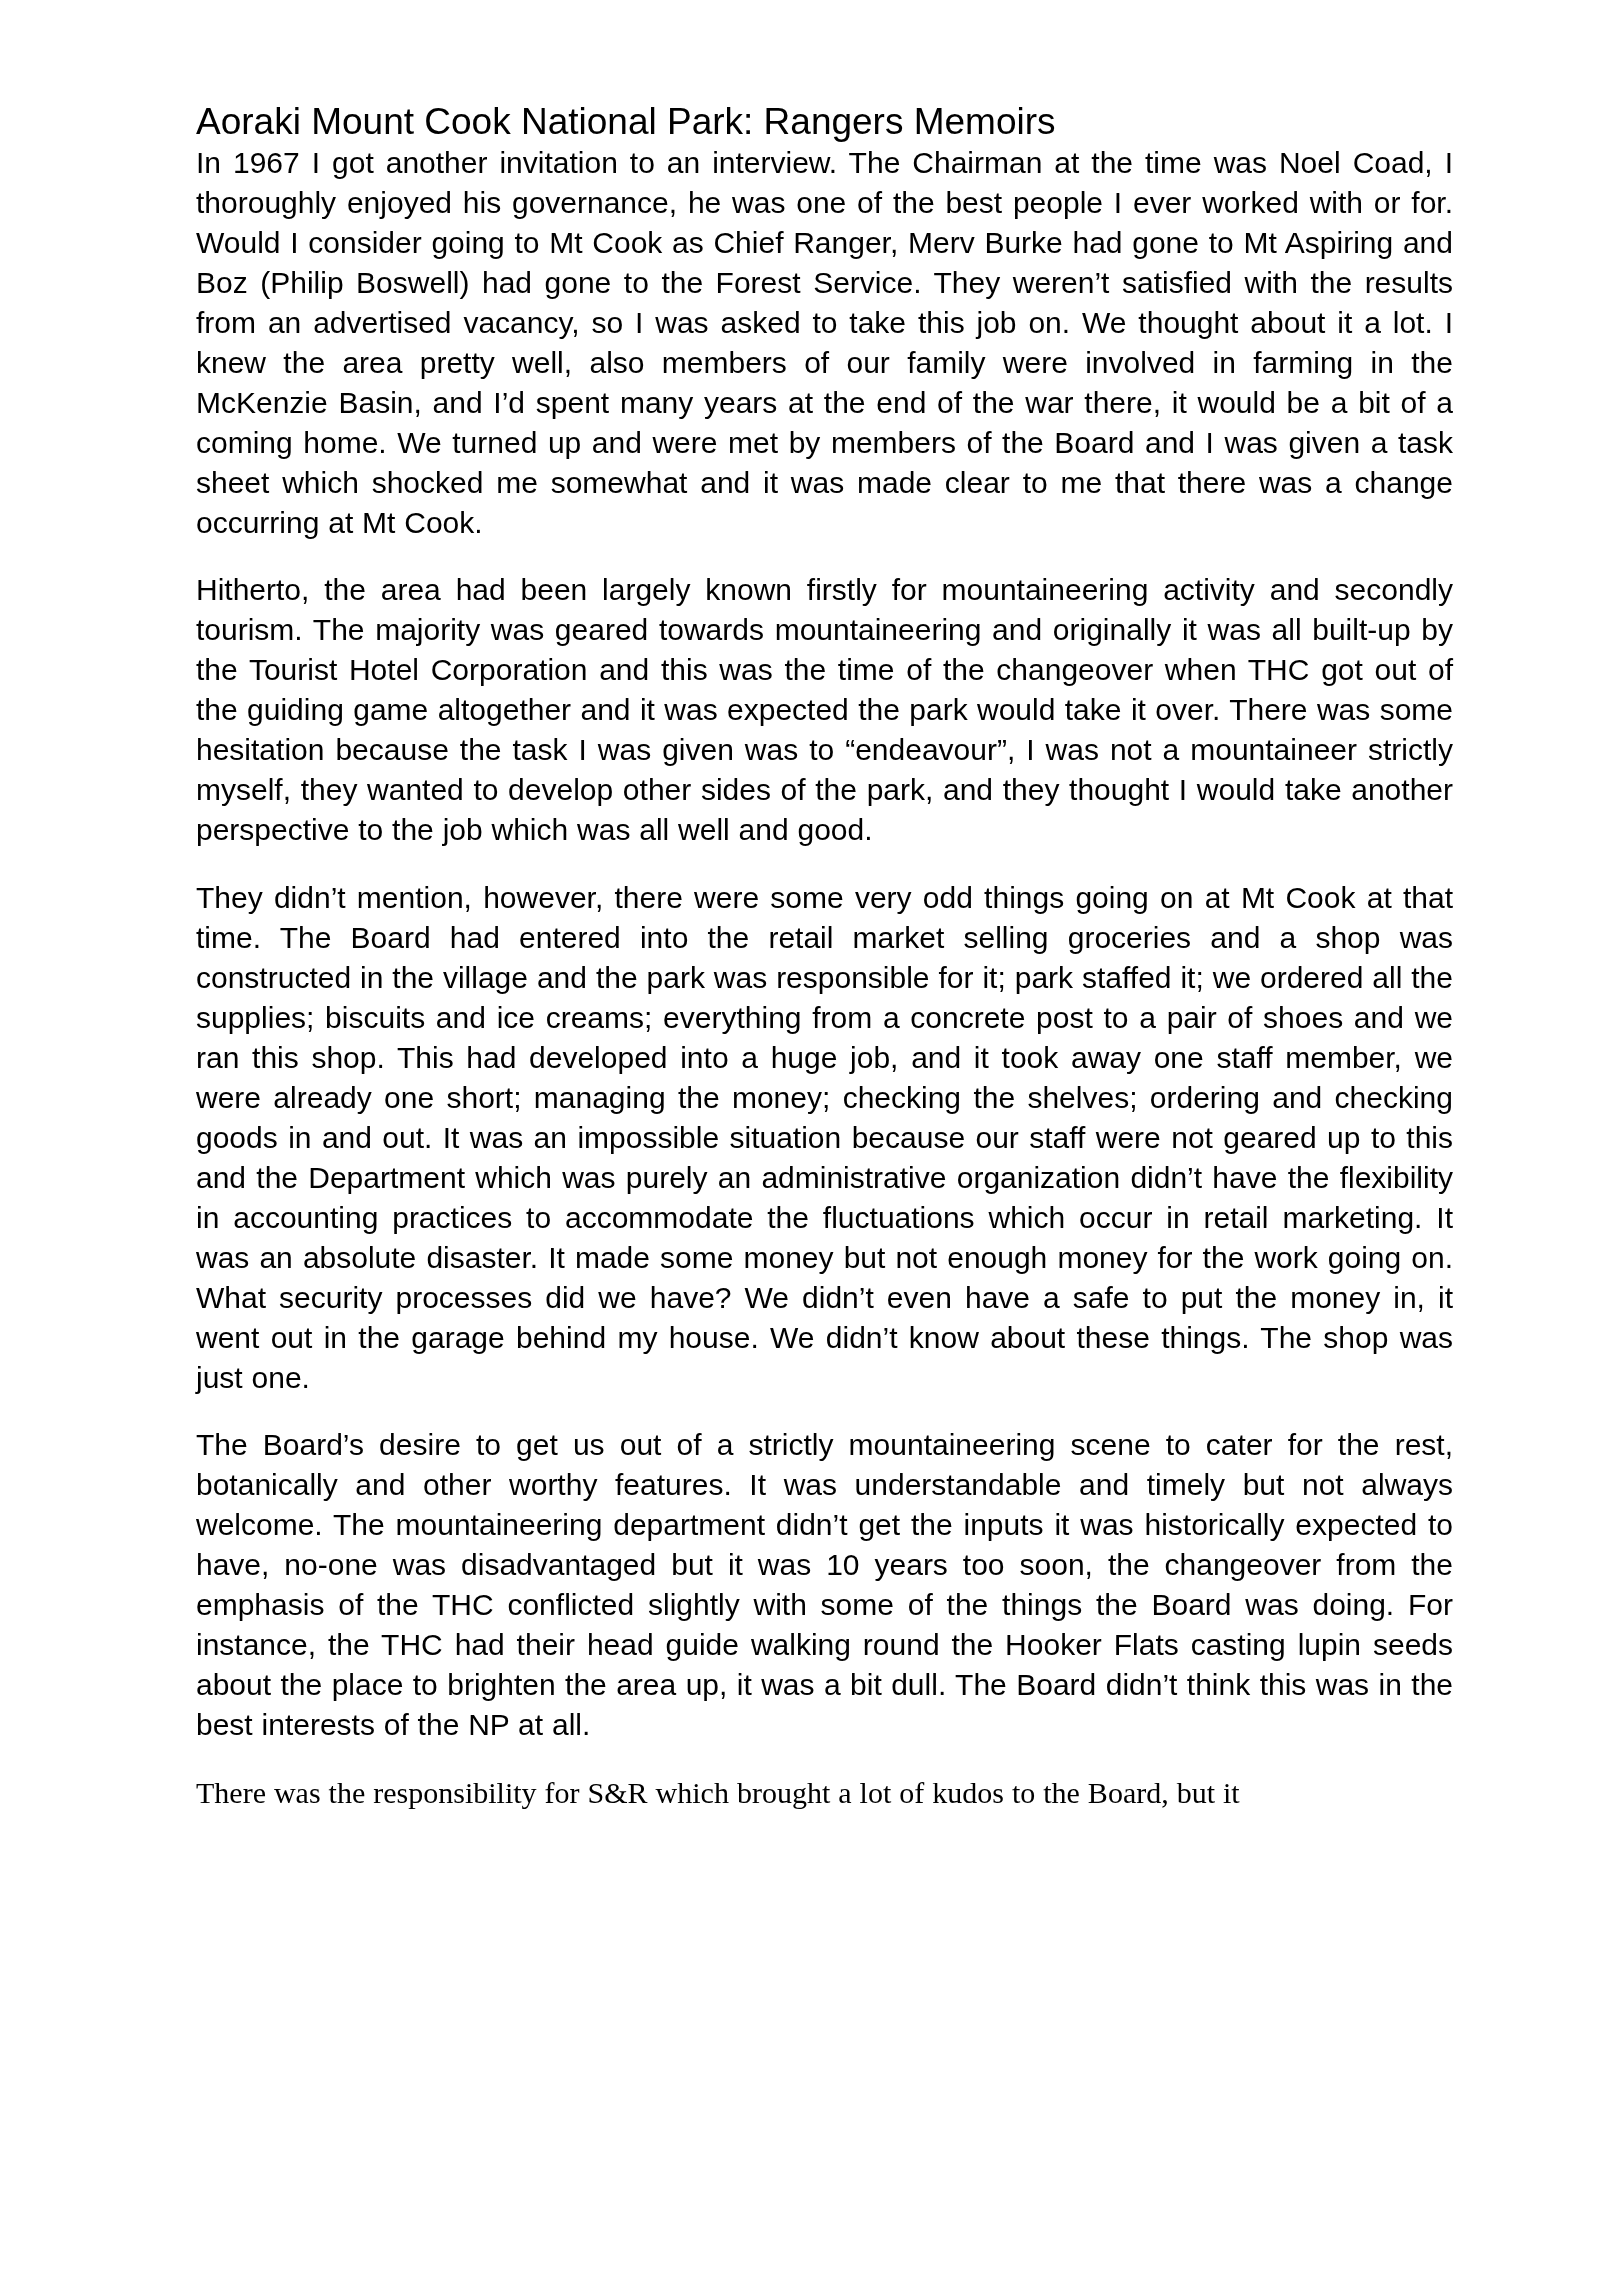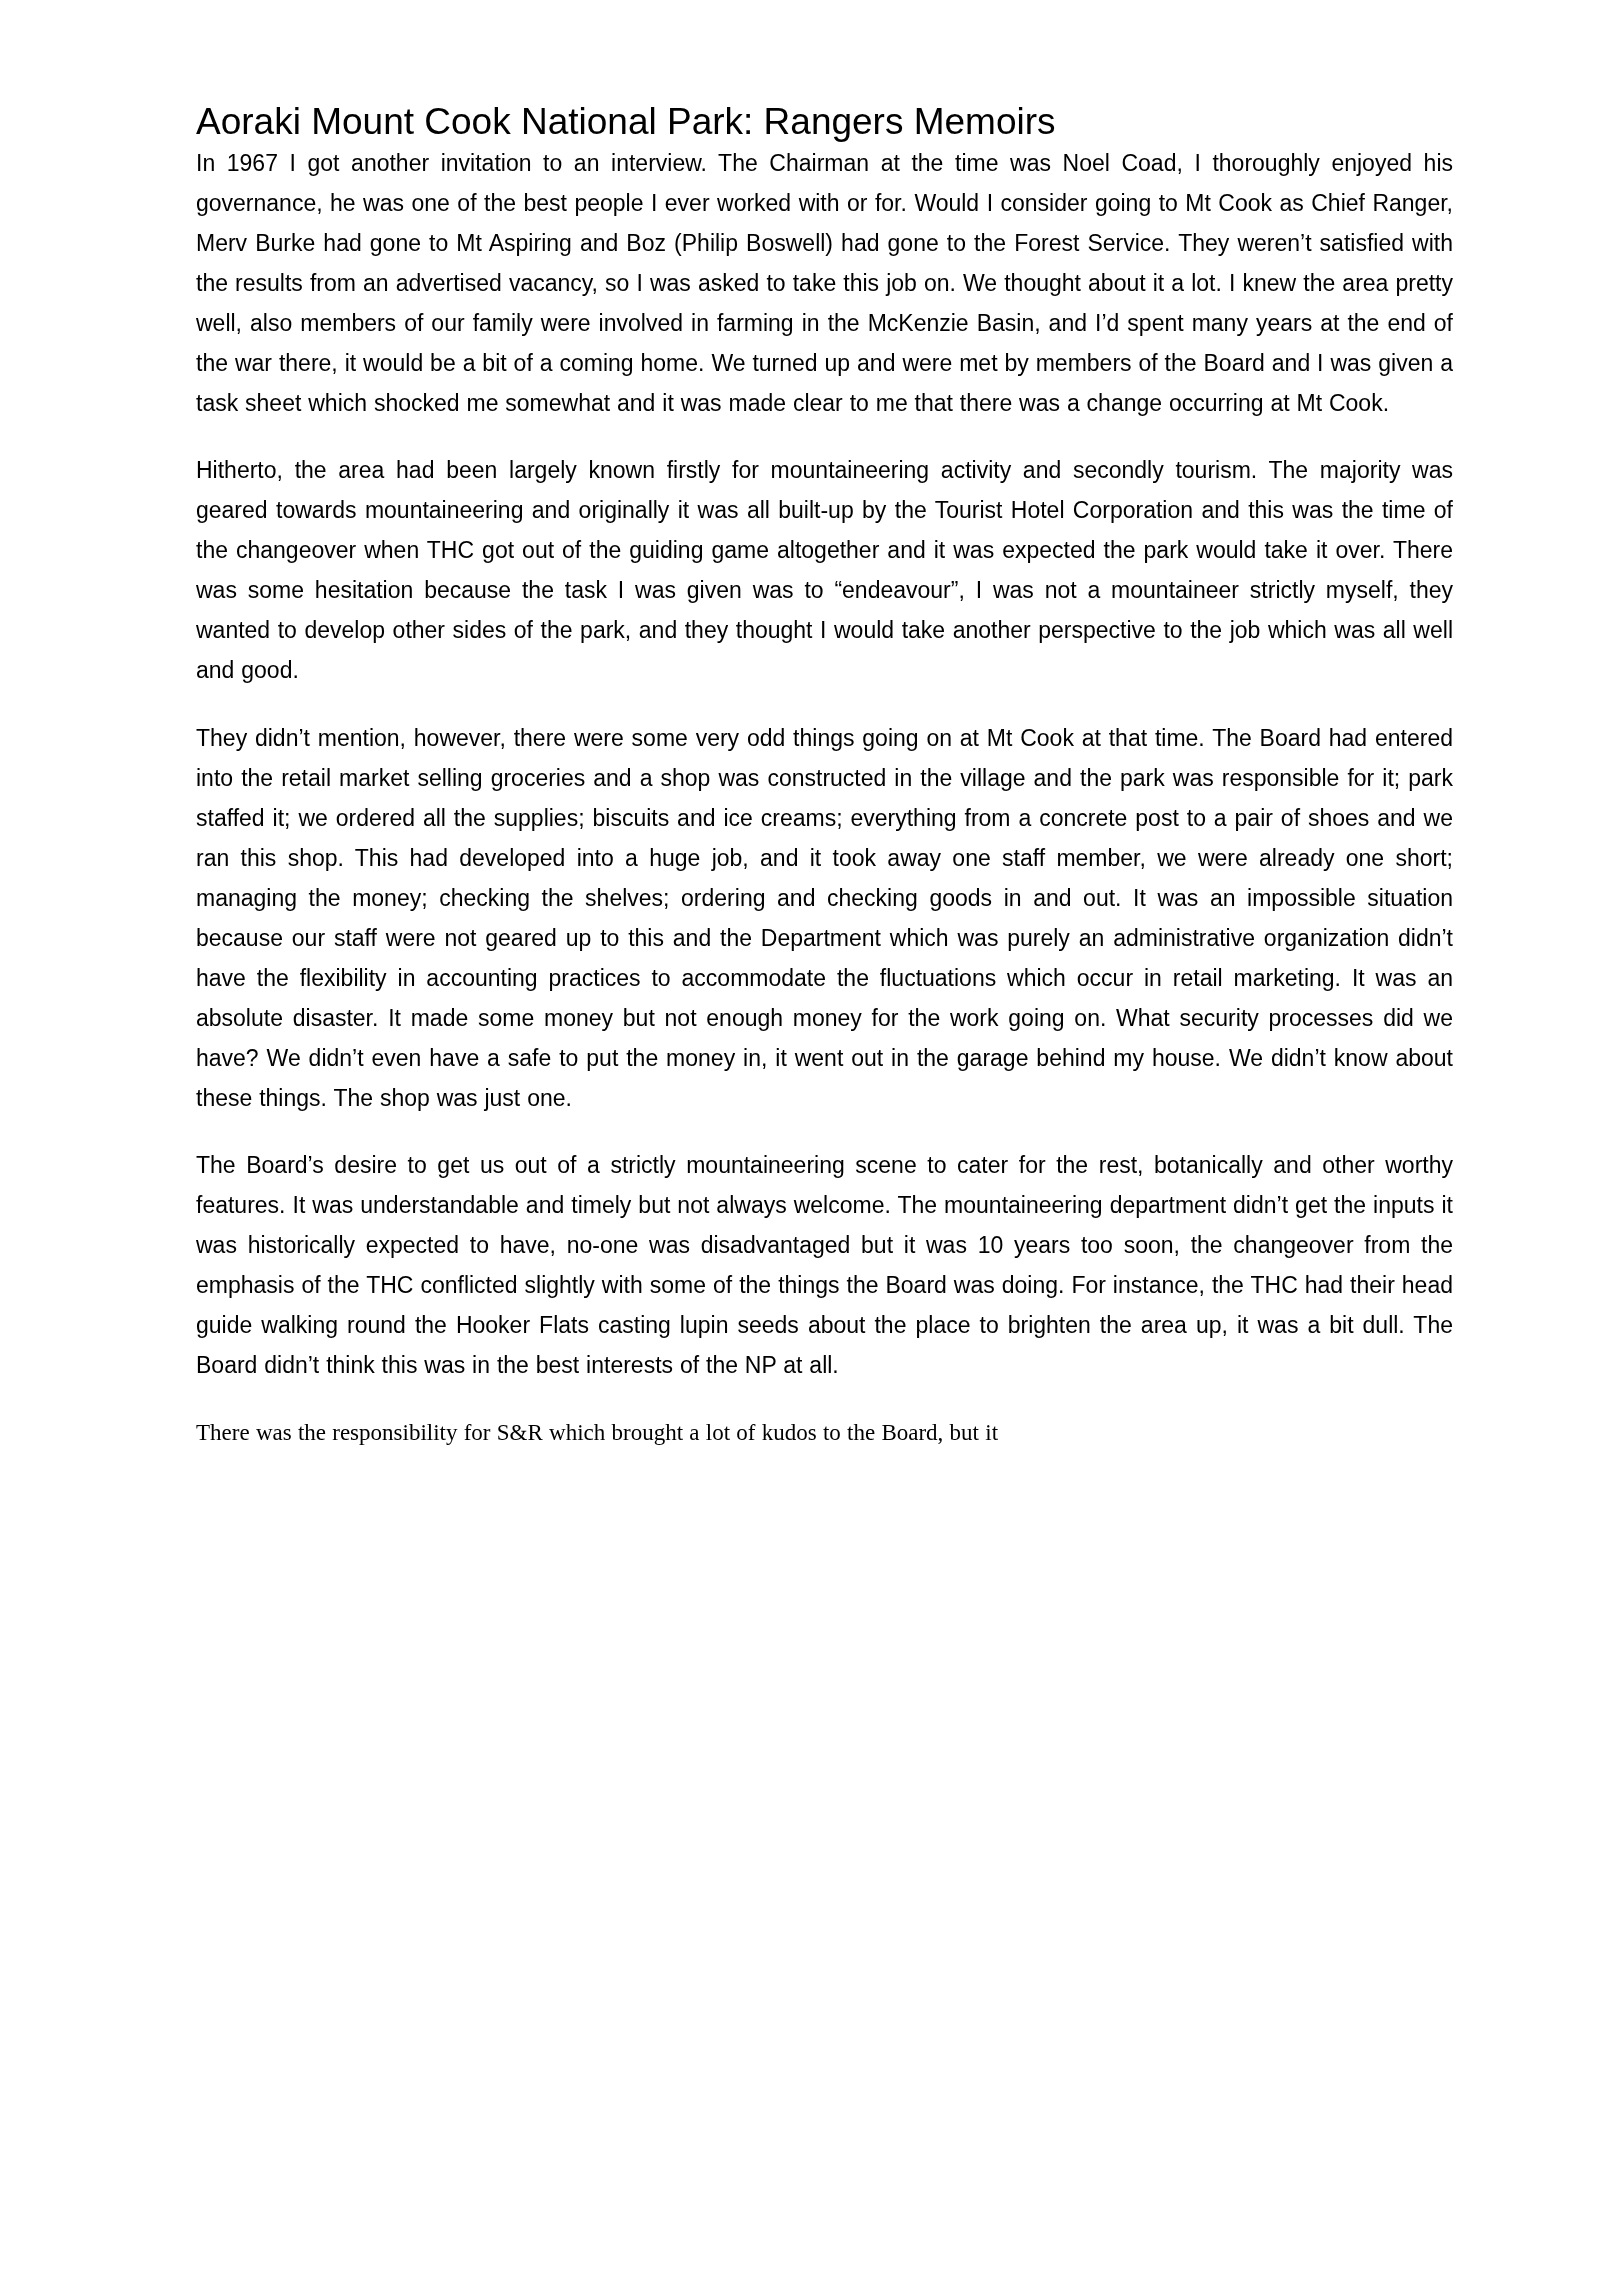--- a/index.html
+++ b/index.html
@@ -29,21 +29,21 @@
     margin: 100px 0 0 0;
     color: #000000;
   }
   .section-heading {
     font-size: 37px;
     font-weight: 400;
     line-height: 43px;
     margin: 74px 0 61px 0;
   }
   .body-para {
-    font-size: 23px;
+    font-size: 30px;
     line-height: 40px;
     text-align: justify;
     margin: 0 0 27.4px 0;
     word-spacing: 0.5px;
   }
   .body-para:last-of-type {
     margin-bottom: 9px;
     text-align: left;
     font-family: Liberation Serif, serif;
   }

